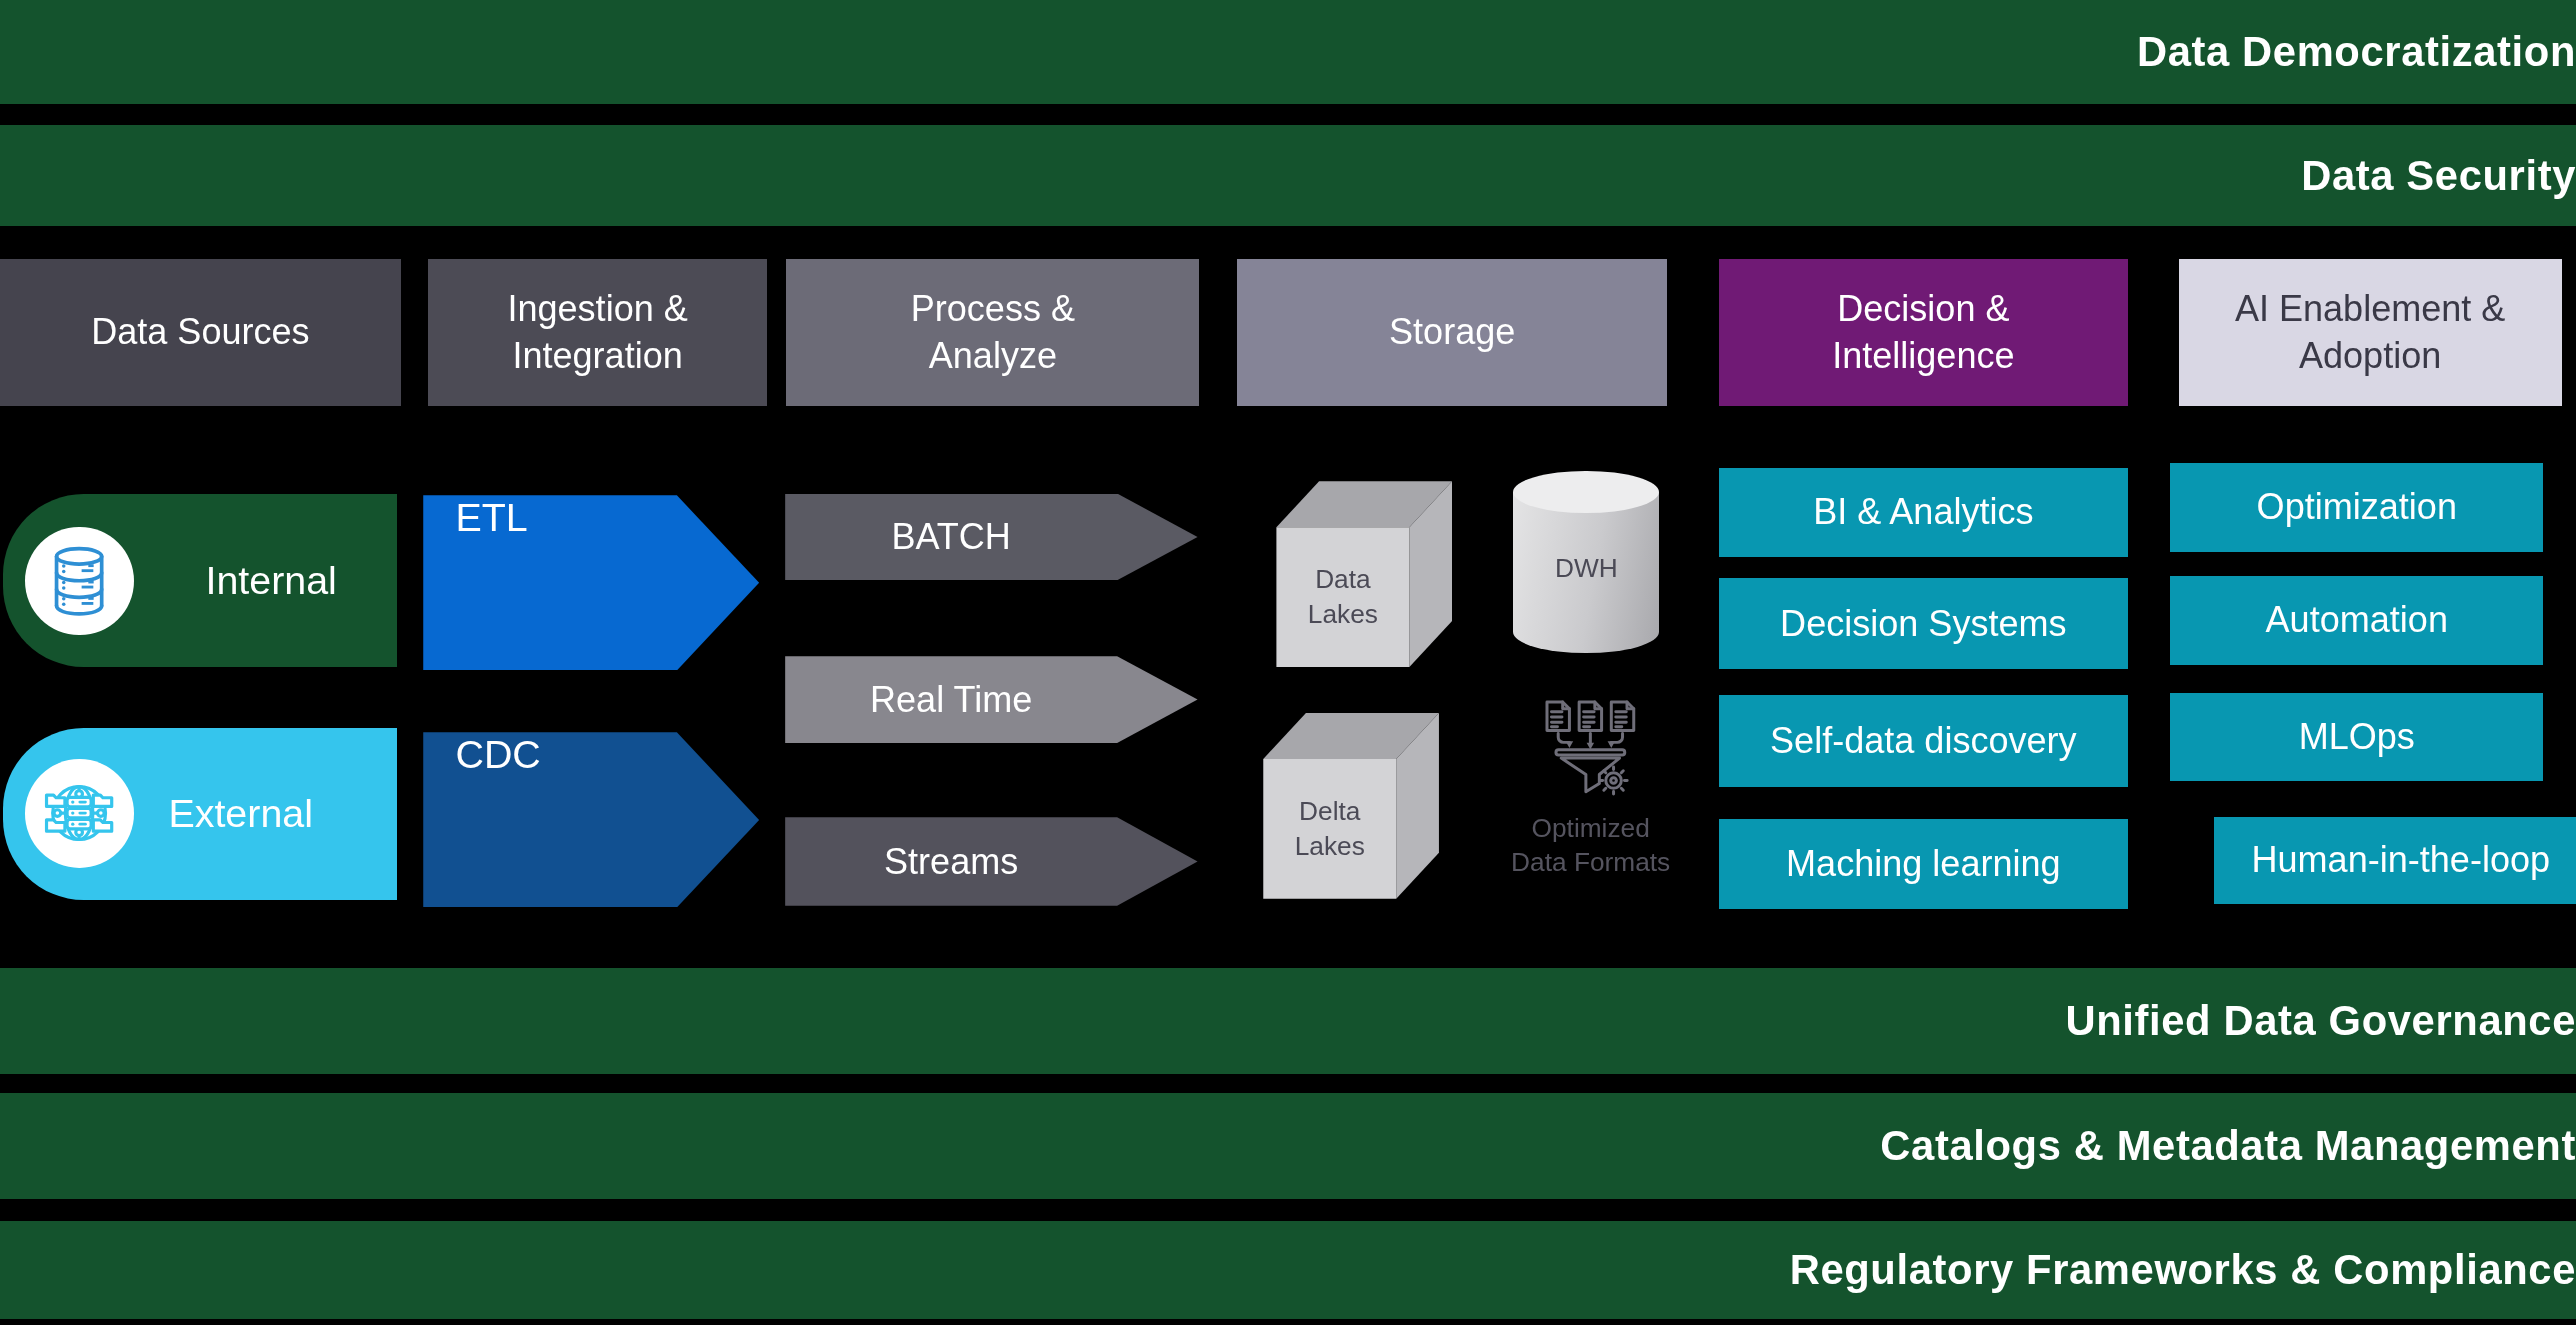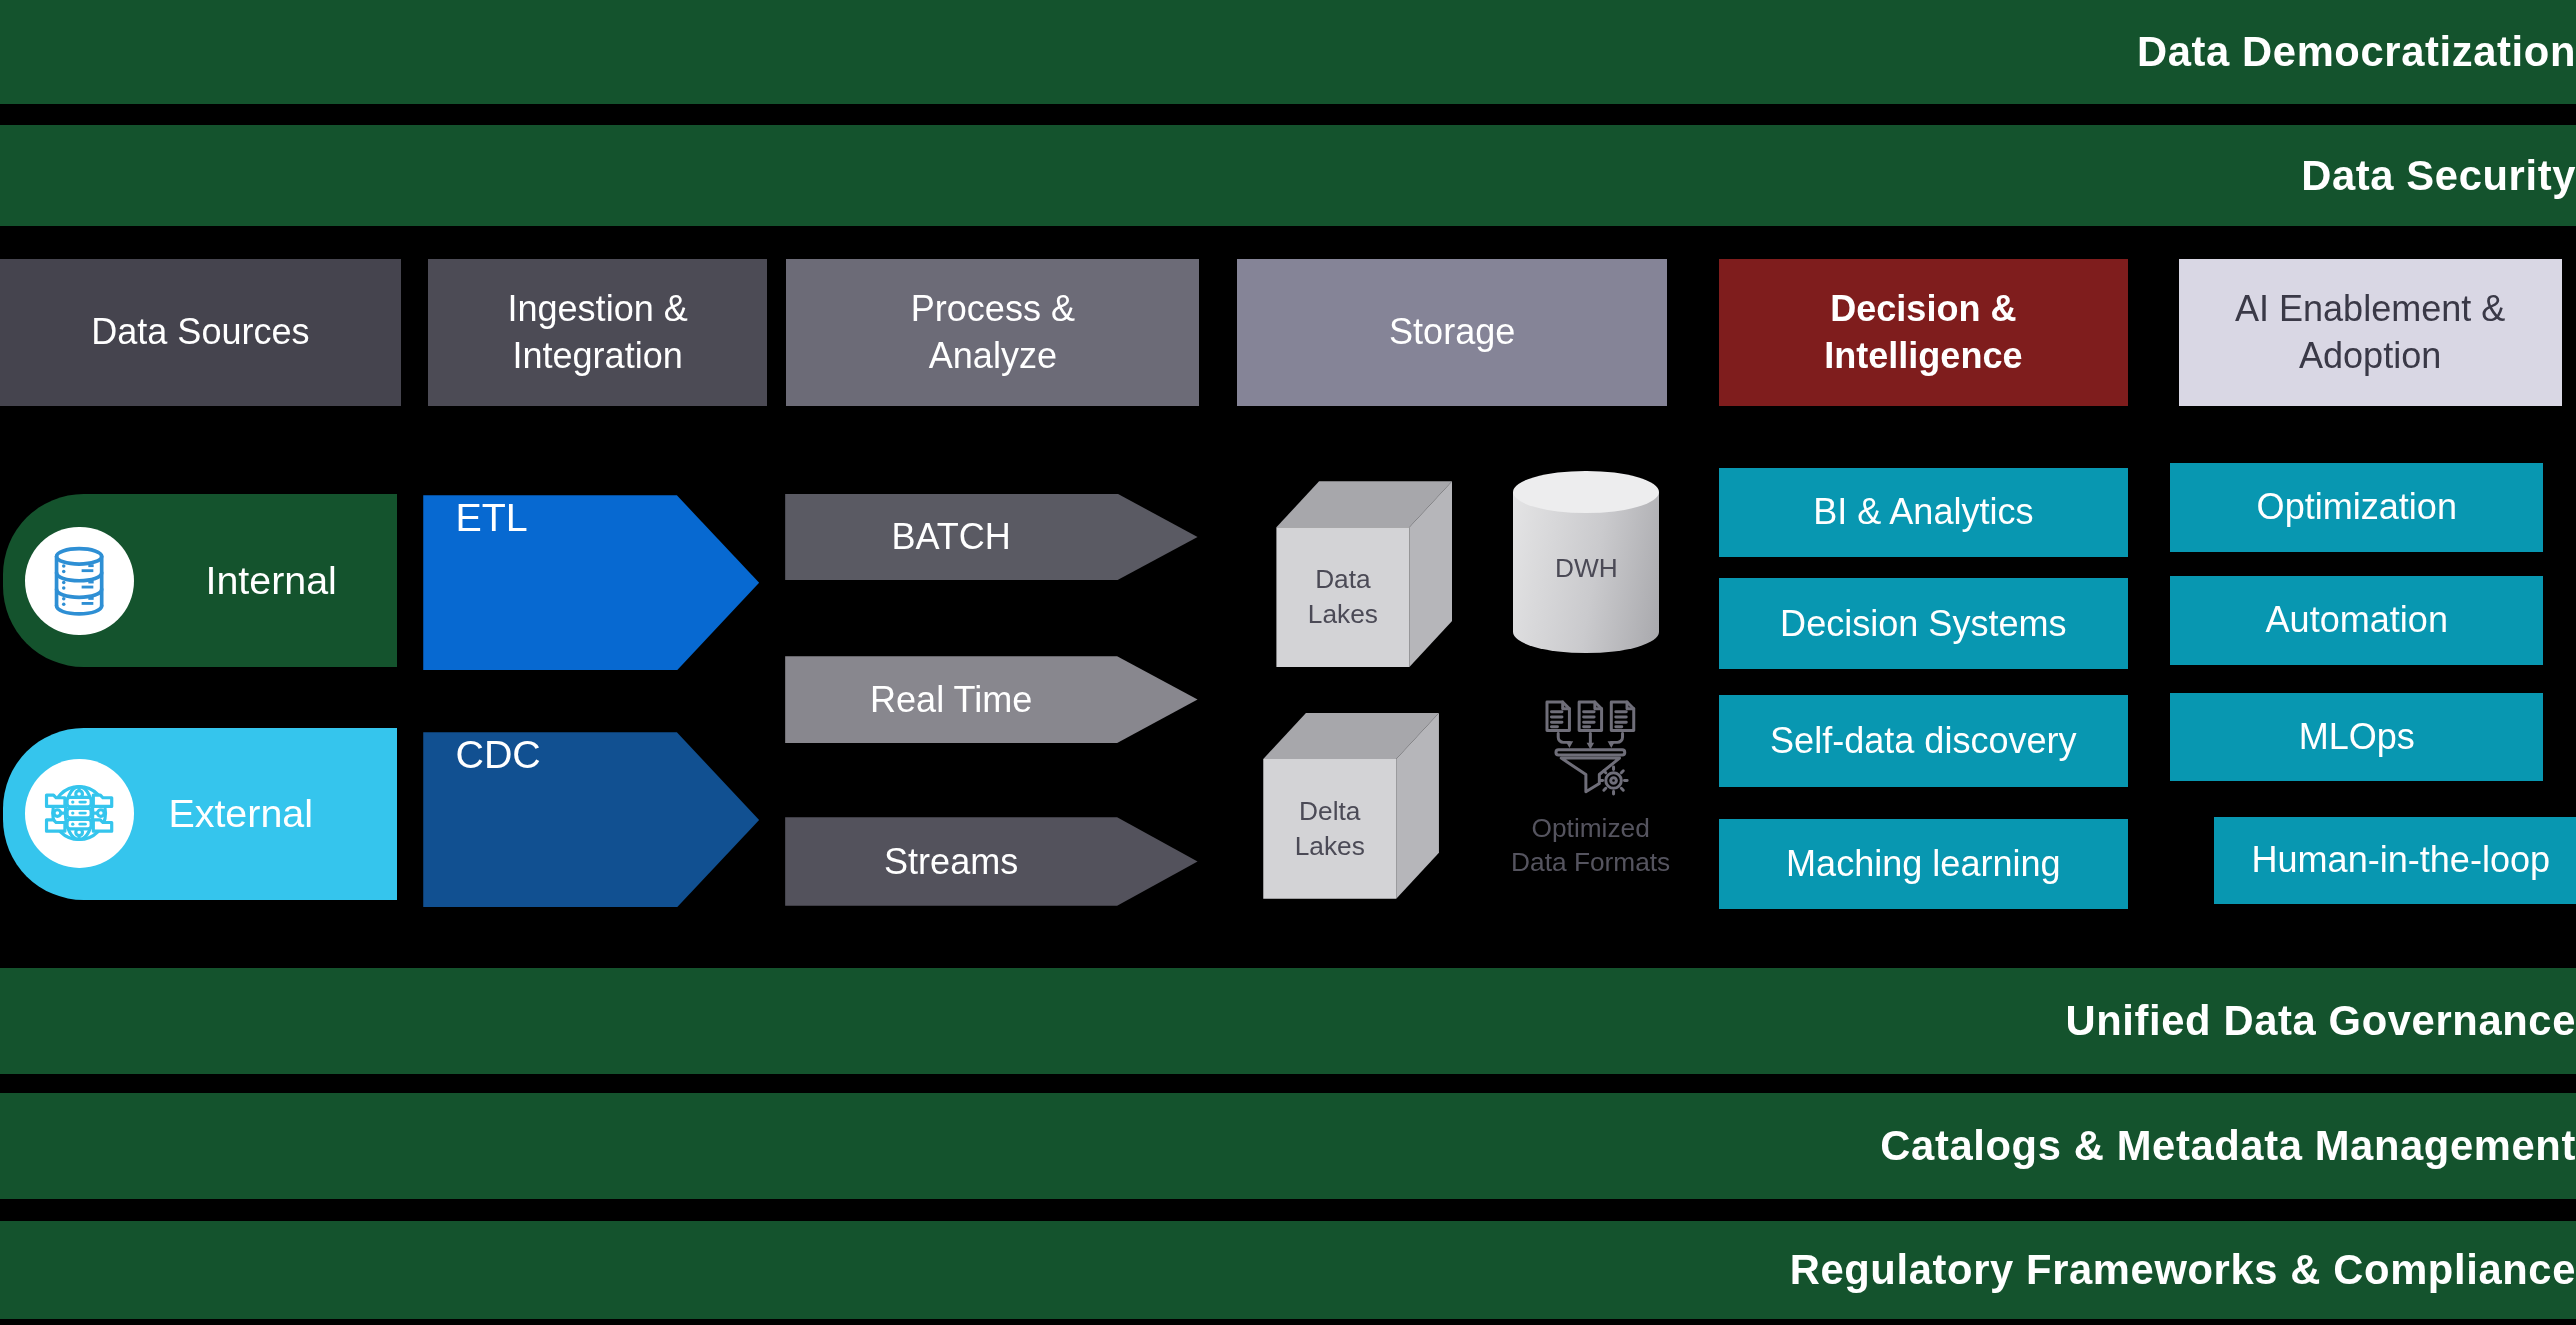--- a/index.html
+++ b/index.html
@@ -16,21 +16,21 @@
   #bar-cat{top:82.47%;height:8.05%;}
   #bar-reg{top:92.16%;height:7.42%;}
   
   .hdr{position:absolute;top:19.53%;height:11.08%;display:flex;align-items:center;
        justify-content:center;text-align:center;color:#fff;font-size:1.40vw;line-height:1.32;}
   .hdr span{white-space:pre-line;}
   #hdr-ds{left:0;width:15.56%;background:#45444E;}
   #hdr-ing{left:16.63%;width:13.14%;background:#4C4B55;}
   #hdr-pa{left:30.53%;width:16.03%;background:#6C6B77;}
   #hdr-st{left:48.02%;width:16.71%;background:#858497;}
-  #hdr-di{left:66.73%;width:15.87%;background:#7f1d1d;font-weight:bold;}
+  #hdr-di{left:66.73%;width:15.87%;background:#701a75;}
   #hdr-ai{left:84.58%;width:14.86%;background:#D9D7E4;color:#3A3947;}
   
   .pill{position:absolute;left:0.13%;width:15.30%;display:flex;align-items:center;
         color:#fff;font-size:1.53vw;border-radius:3.13vw 0 0 3.13vw;}
   #pill-internal{top:37.30%;height:13.07%;background:#14532d;gap:37px;}
   #pill-external{top:54.91%;height:12.99%;background:#35C5ED;}
   .disc{width:4.21vw;aspect-ratio:1/1;background:#fff;border-radius:50%;
         margin-left:0.85vw;display:flex;align-items:center;justify-content:center;flex:0 0 auto;}
   .disc svg{width:74%;height:74%;display:block;}
   .pill .lbl{margin-left:1.35vw;white-space:nowrap;}

